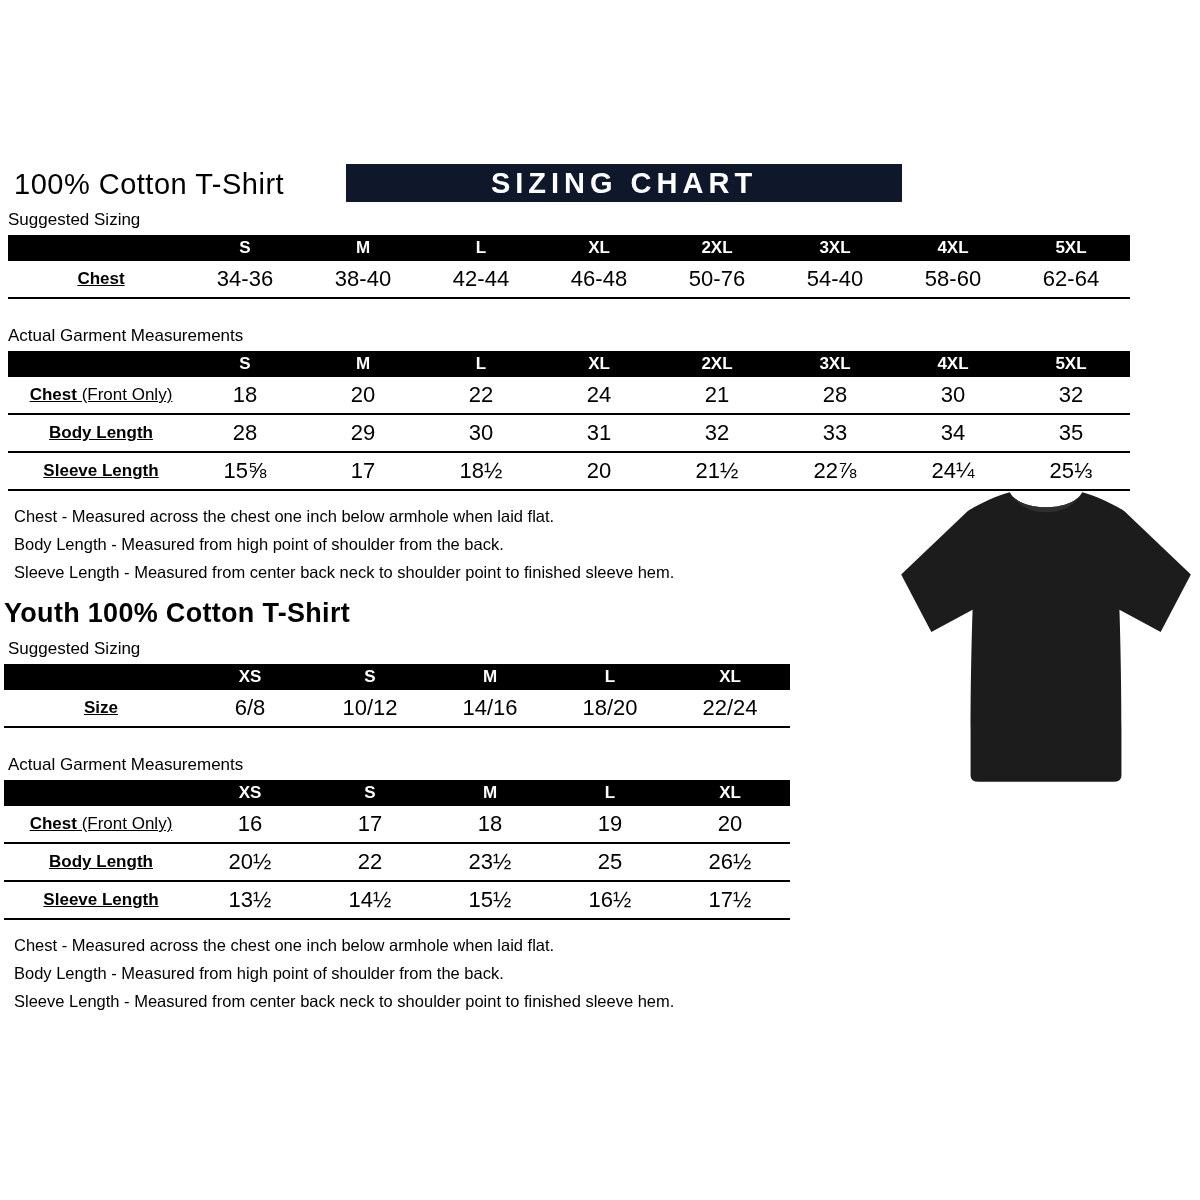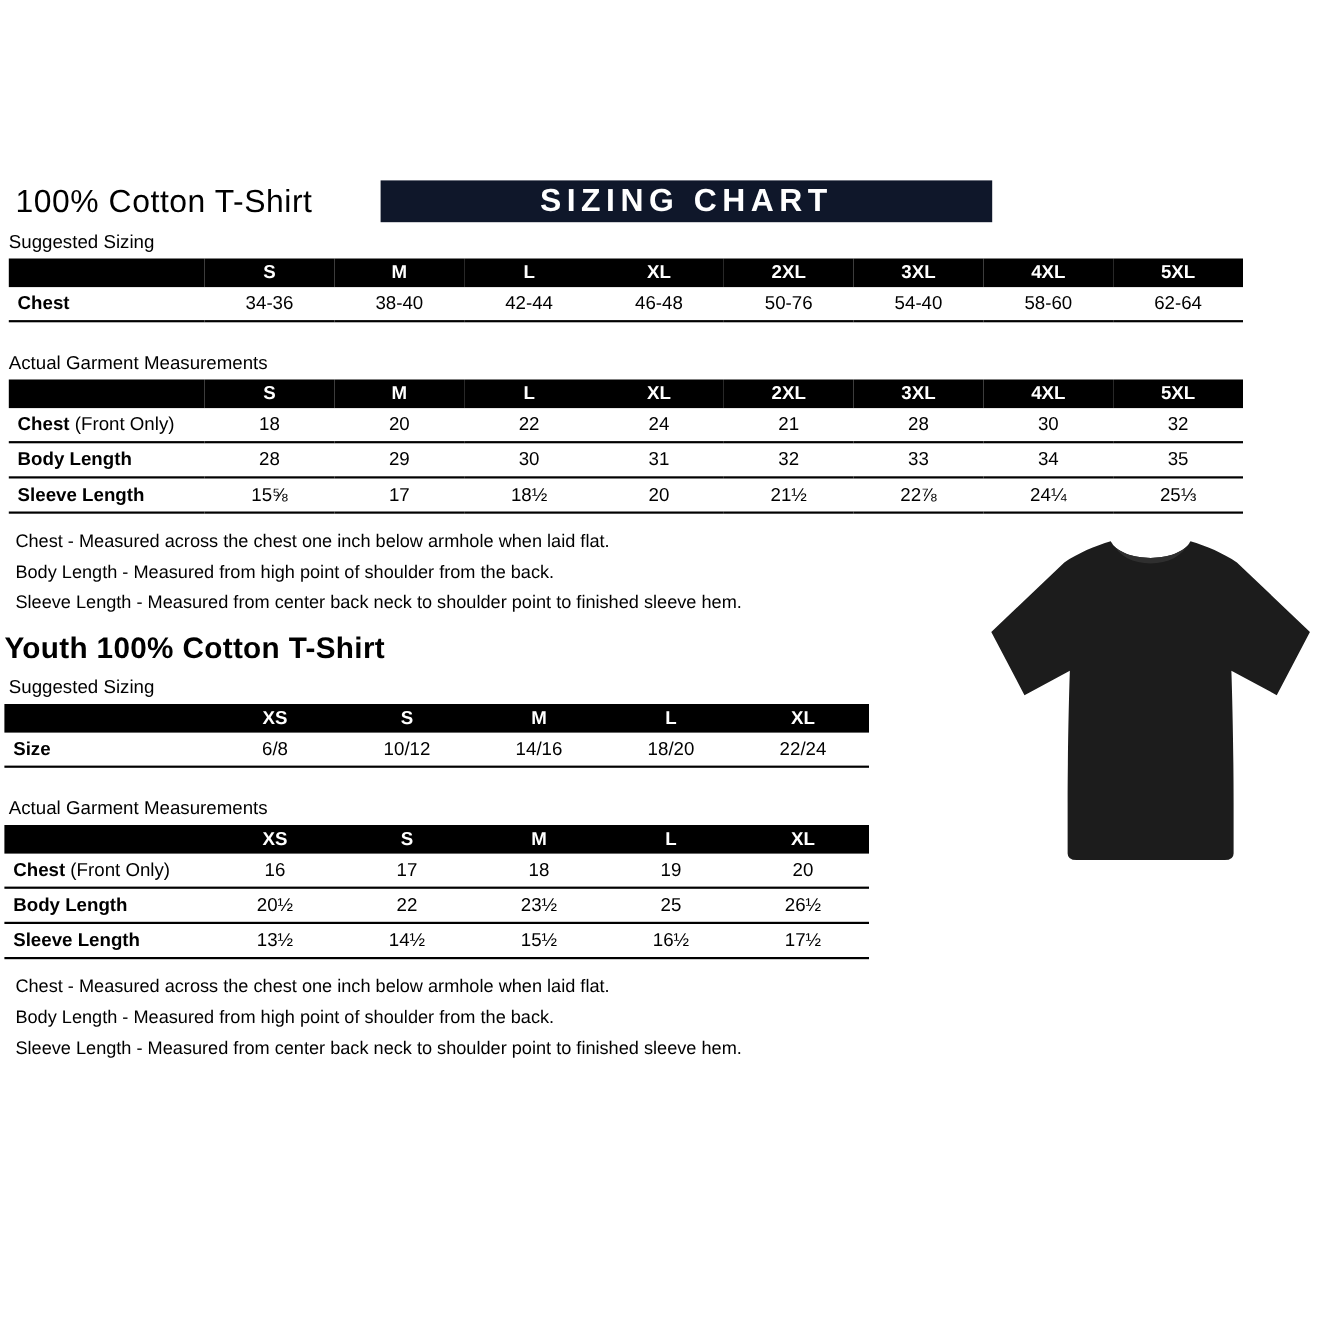--- a/index.html
+++ b/index.html
@@ -29,25 +29,26 @@
   table.adult{width:1122px;margin-left:8px;}
   table.youth{width:786px;margin-left:4px;}
   thead th{
     background:#000;color:#fff;font-weight:bold;font-size:17px;
     padding:3px 0;text-align:center;
   }
   table.adult thead th.corner{width:178px;}
   table.youth thead th.corner{width:186px;}
   tbody tr{border-bottom:2px solid #000;}
   tbody th.row-label{
-    text-align:left;font-weight:400;font-size:17px;padding:5px 0 5px 8px;
+    text-align:center;font-weight:400;font-size:17px;padding:5px 0 5px 8px;
     white-space:nowrap;
+    text-decoration:underline;
   }
   tbody th.row-label b{font-weight:bold;}
-  tbody td{text-align:center;font-size:17px;padding:5px 0;}
+  tbody td{text-align:center;font-size:22px;padding:5px 0;}
 
   
   .notes{margin:16px 0 0 14px;}
   .notes p{margin:0 0 9px 0;font-size:16.5px;}
 
   .youth-title{font-size:27px;font-weight:bold;margin:16px 0 0 4px;letter-spacing:0.3px;}
 
   
   .tee-wrap{position:absolute;left:893px;top:468px;width:302px;height:342px;}
   .tee-wrap svg{display:block;width:100%;height:100%;}

